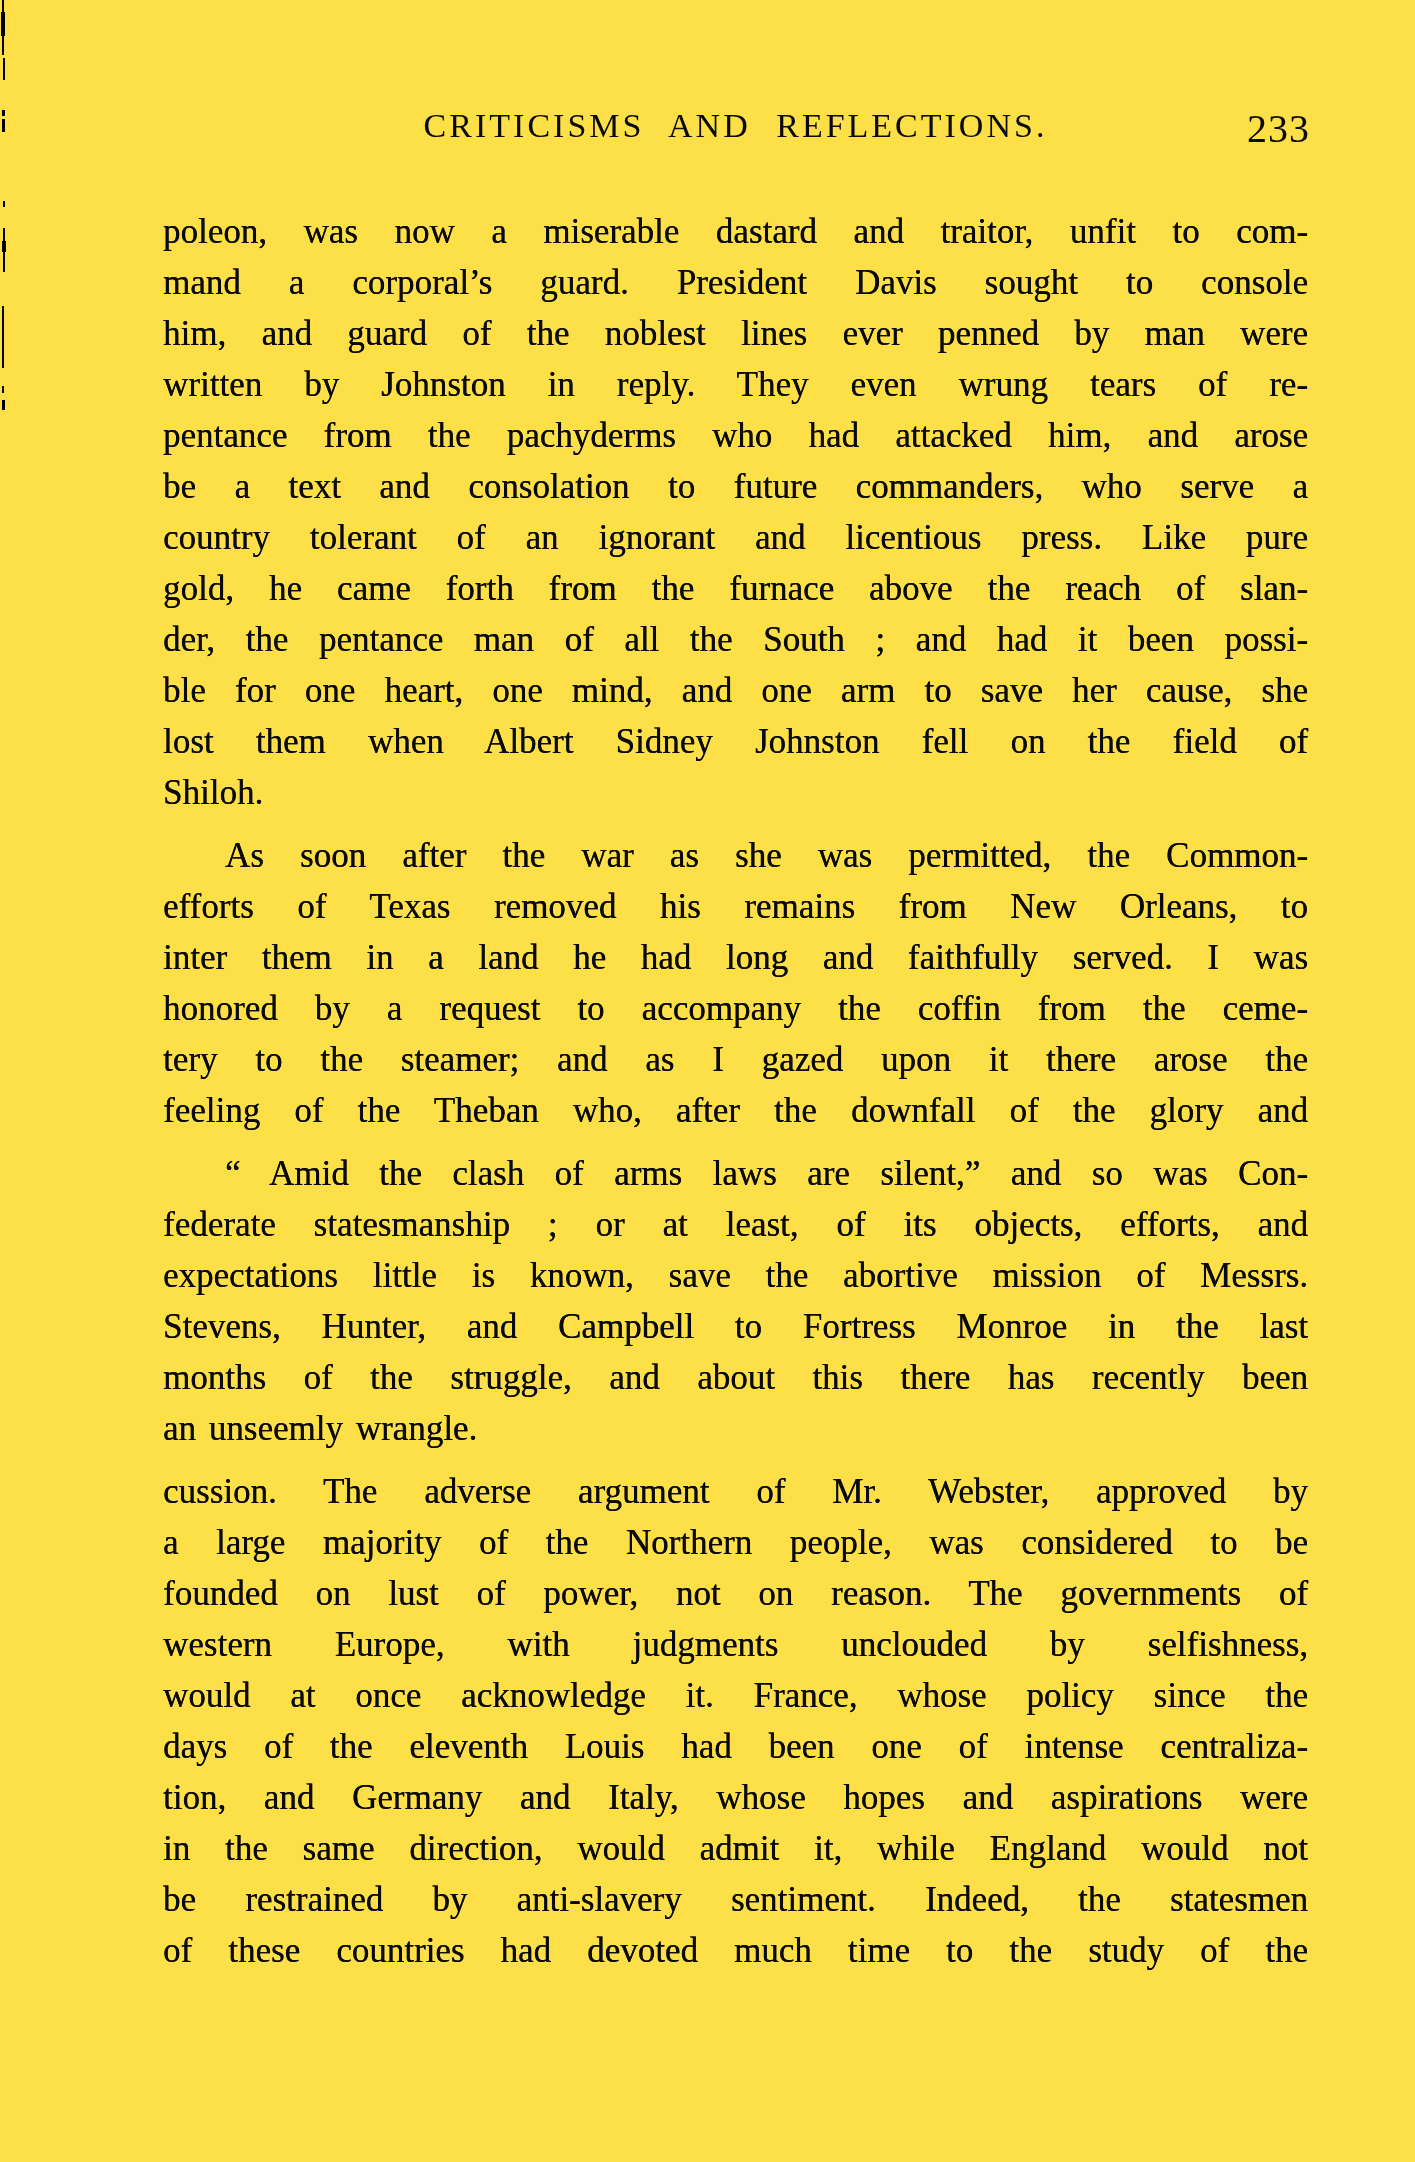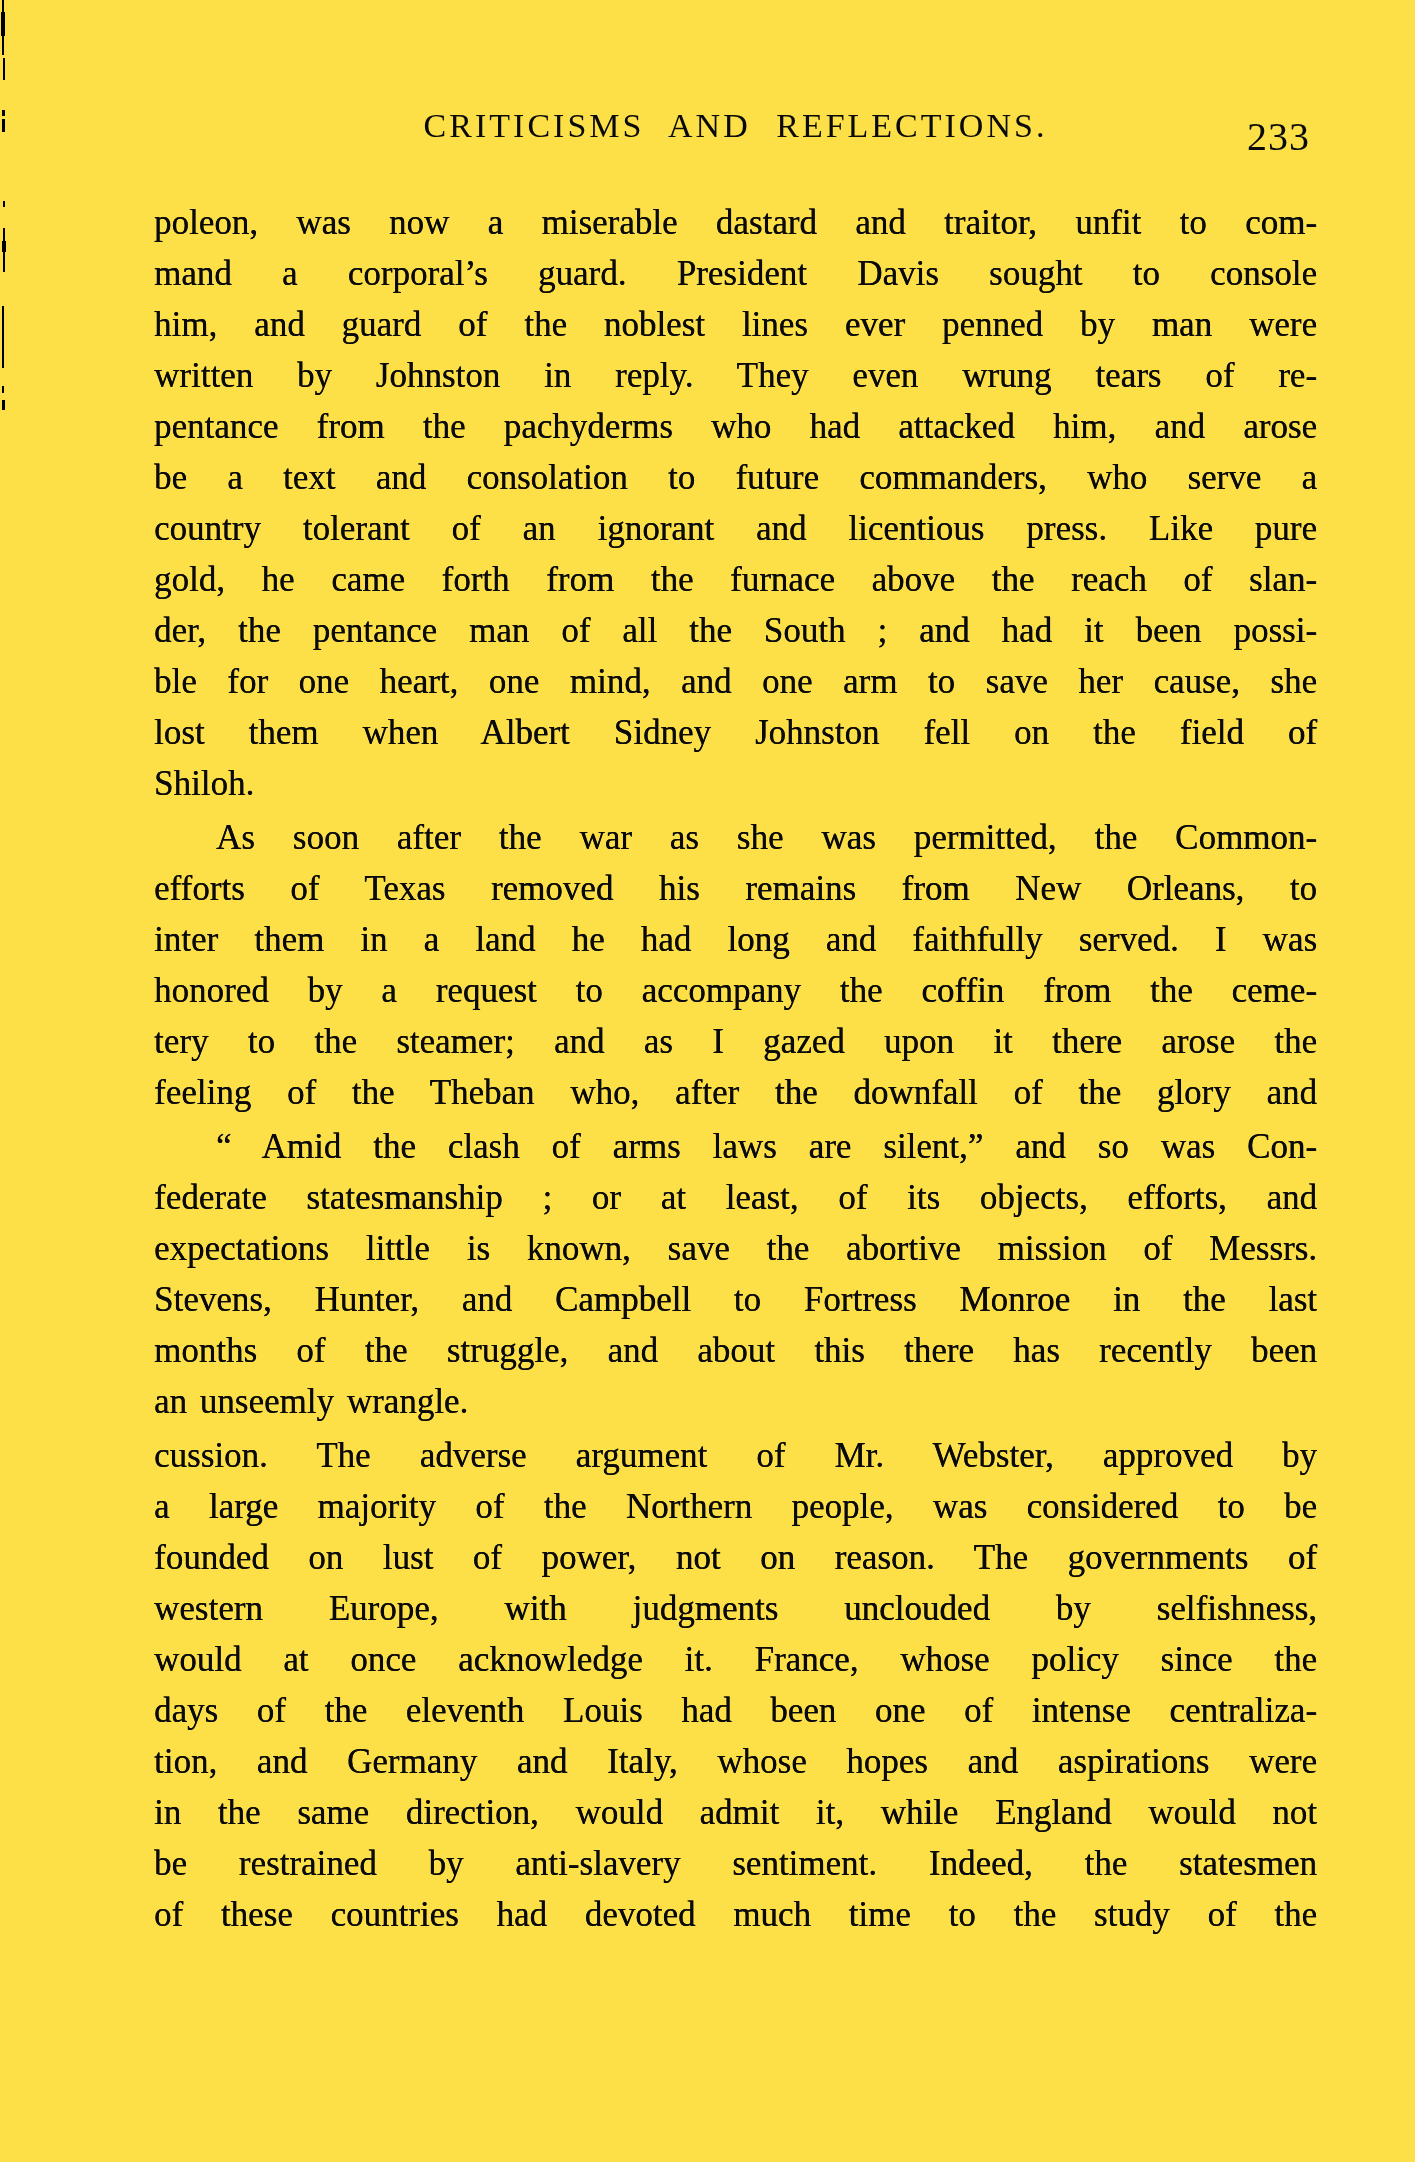--- a/index.html
+++ b/index.html
@@ -23,38 +23,38 @@
     text-align: center;
     font-size: 34px;
     line-height: 44px;
     letter-spacing: 3px;
     word-spacing: 14px;
     white-space: nowrap;
   }
   .page-number {
     position: absolute;
     right: 105px;
-    top: 117px;
+    top: 109px;
     font-size: 40px;
     line-height: 40px;
     letter-spacing: 1px;
   }
 
   
   .text-block {
     position: absolute;
     left: 151px;
     top: 194px;
     width: 1169px;
     font-size: 35px;
     line-height: 51px;
     word-spacing: 4px;
     text-shadow: 0.3px 0 0 currentColor; 
   }
-  .para { margin: 3px; padding: 0; }
+  .para { margin: 12px; padding: 0; }
   .line {
     text-align: justify;
     text-align-last: justify;
     min-height: 51px;
   }
   .line.indent { text-indent: 62px; }
   .line.end { text-align-last: left; }
 
   
   .art {

